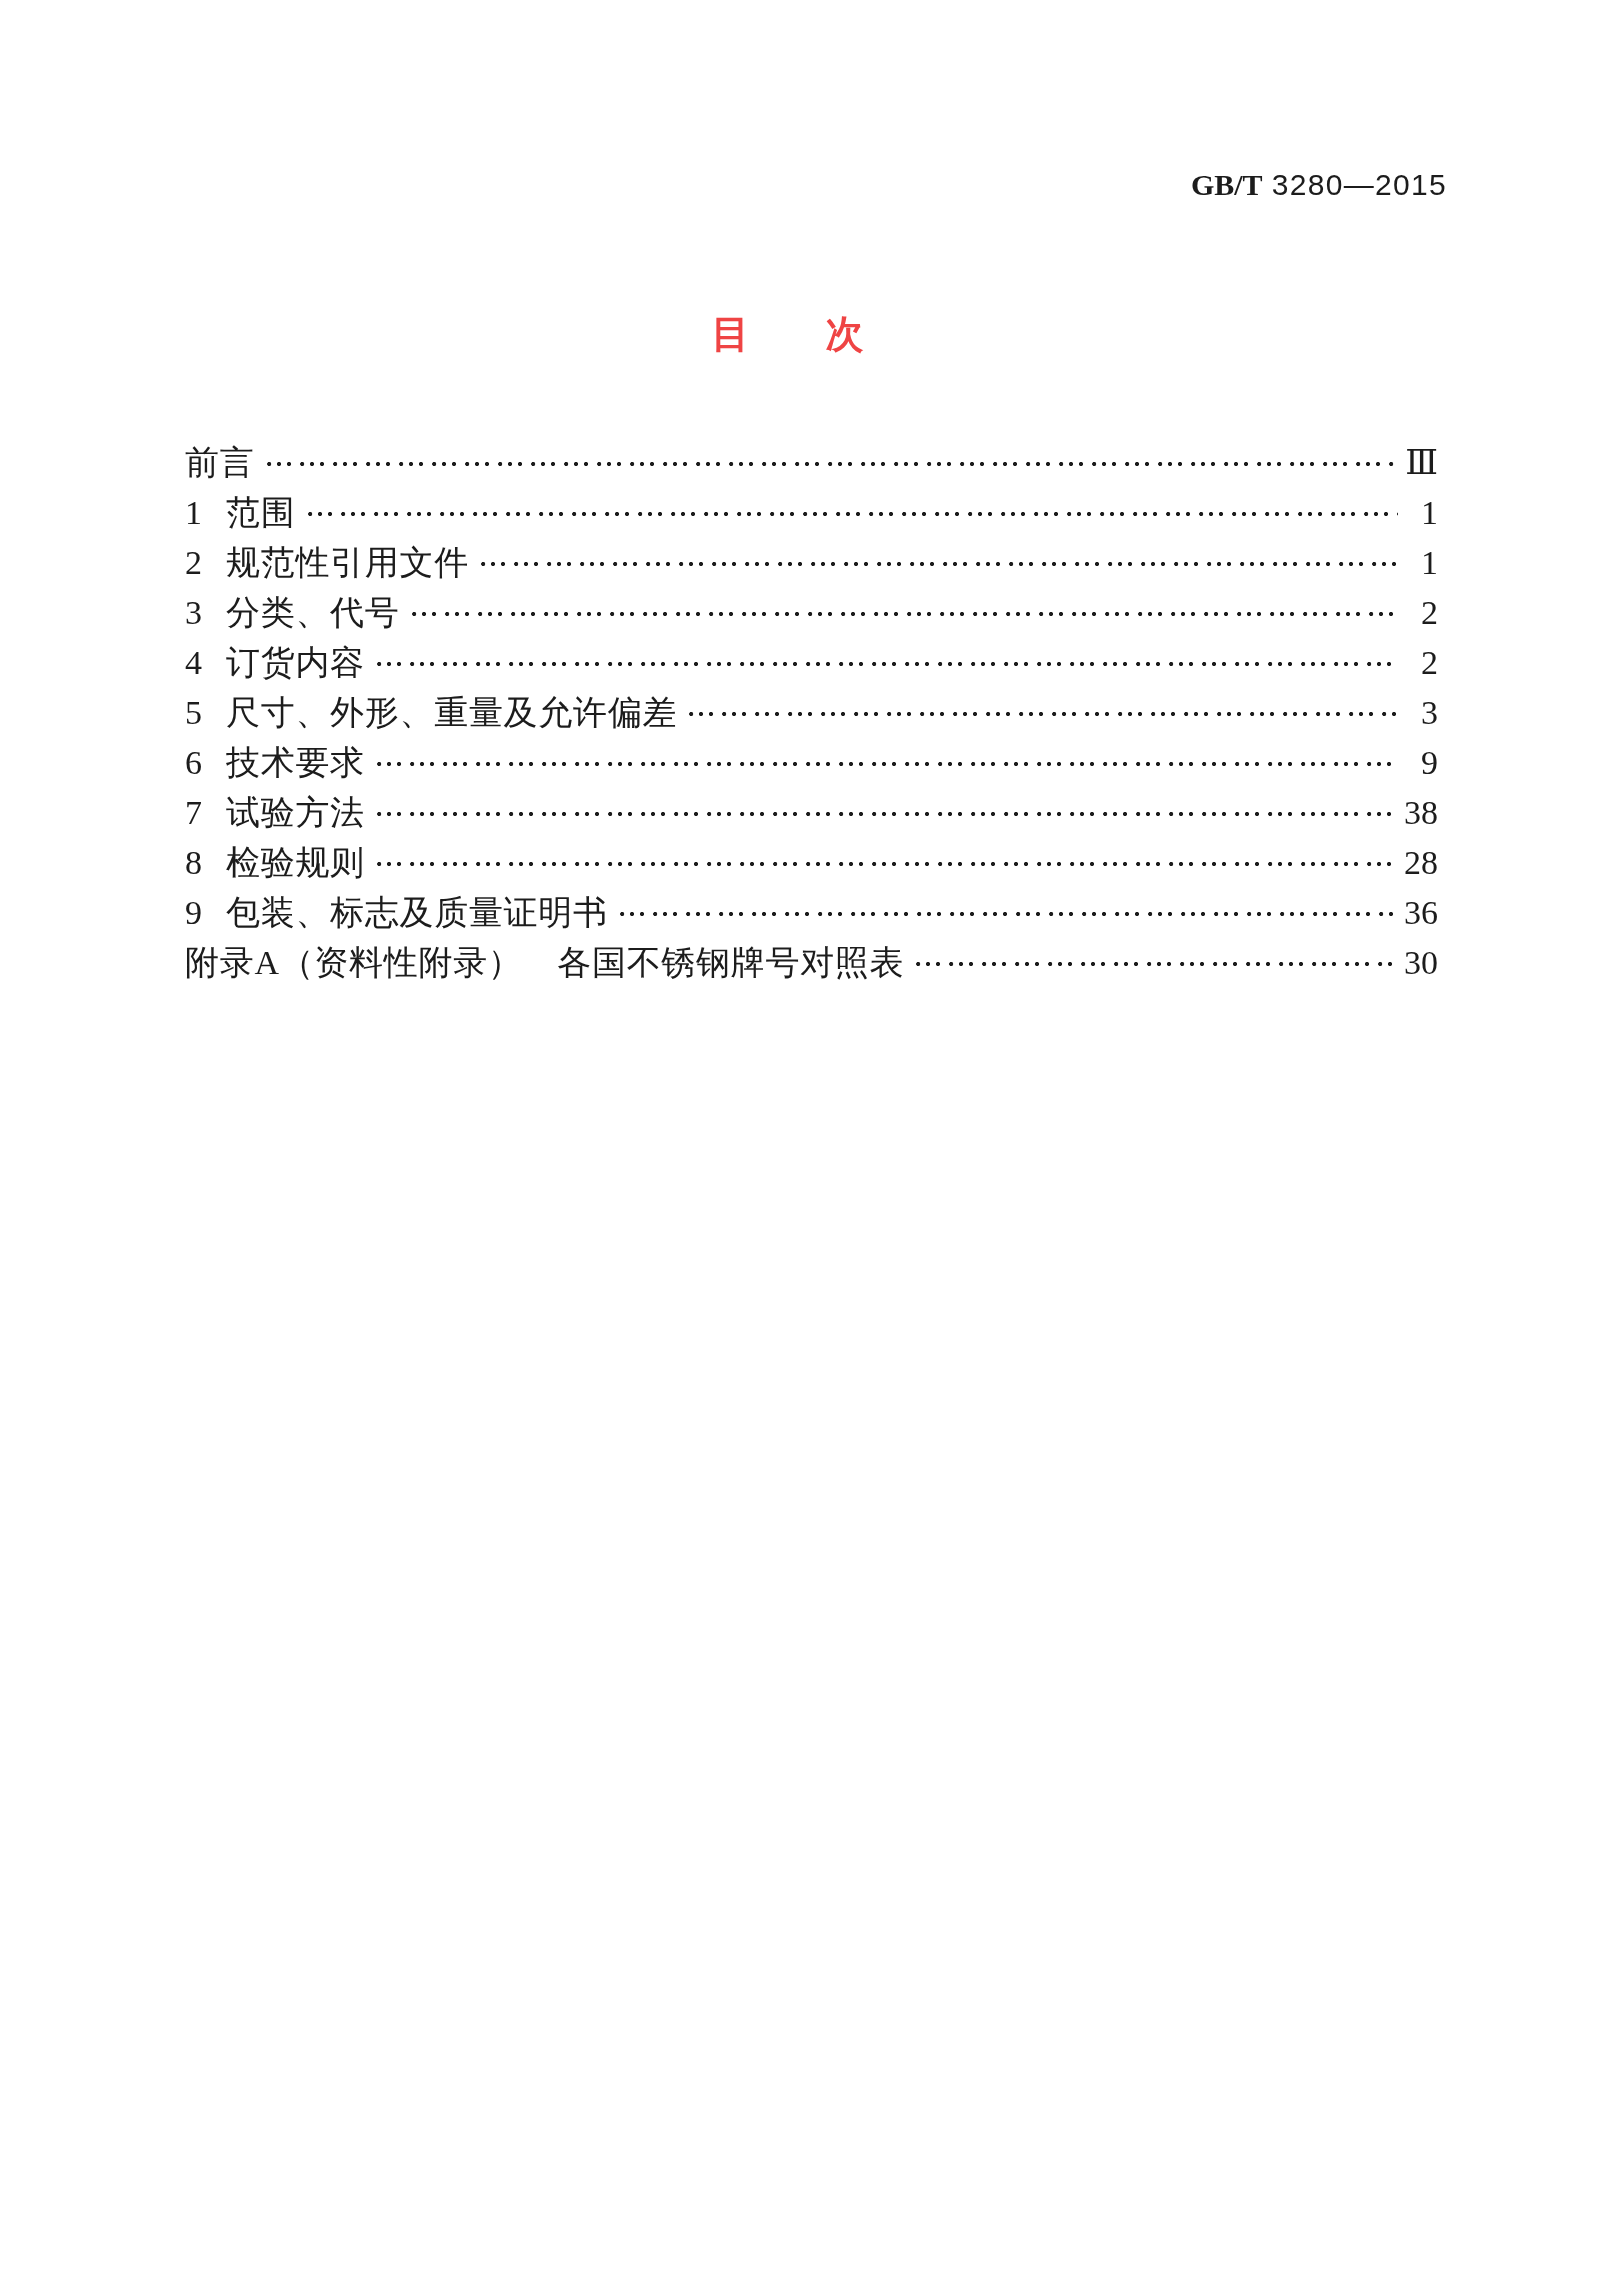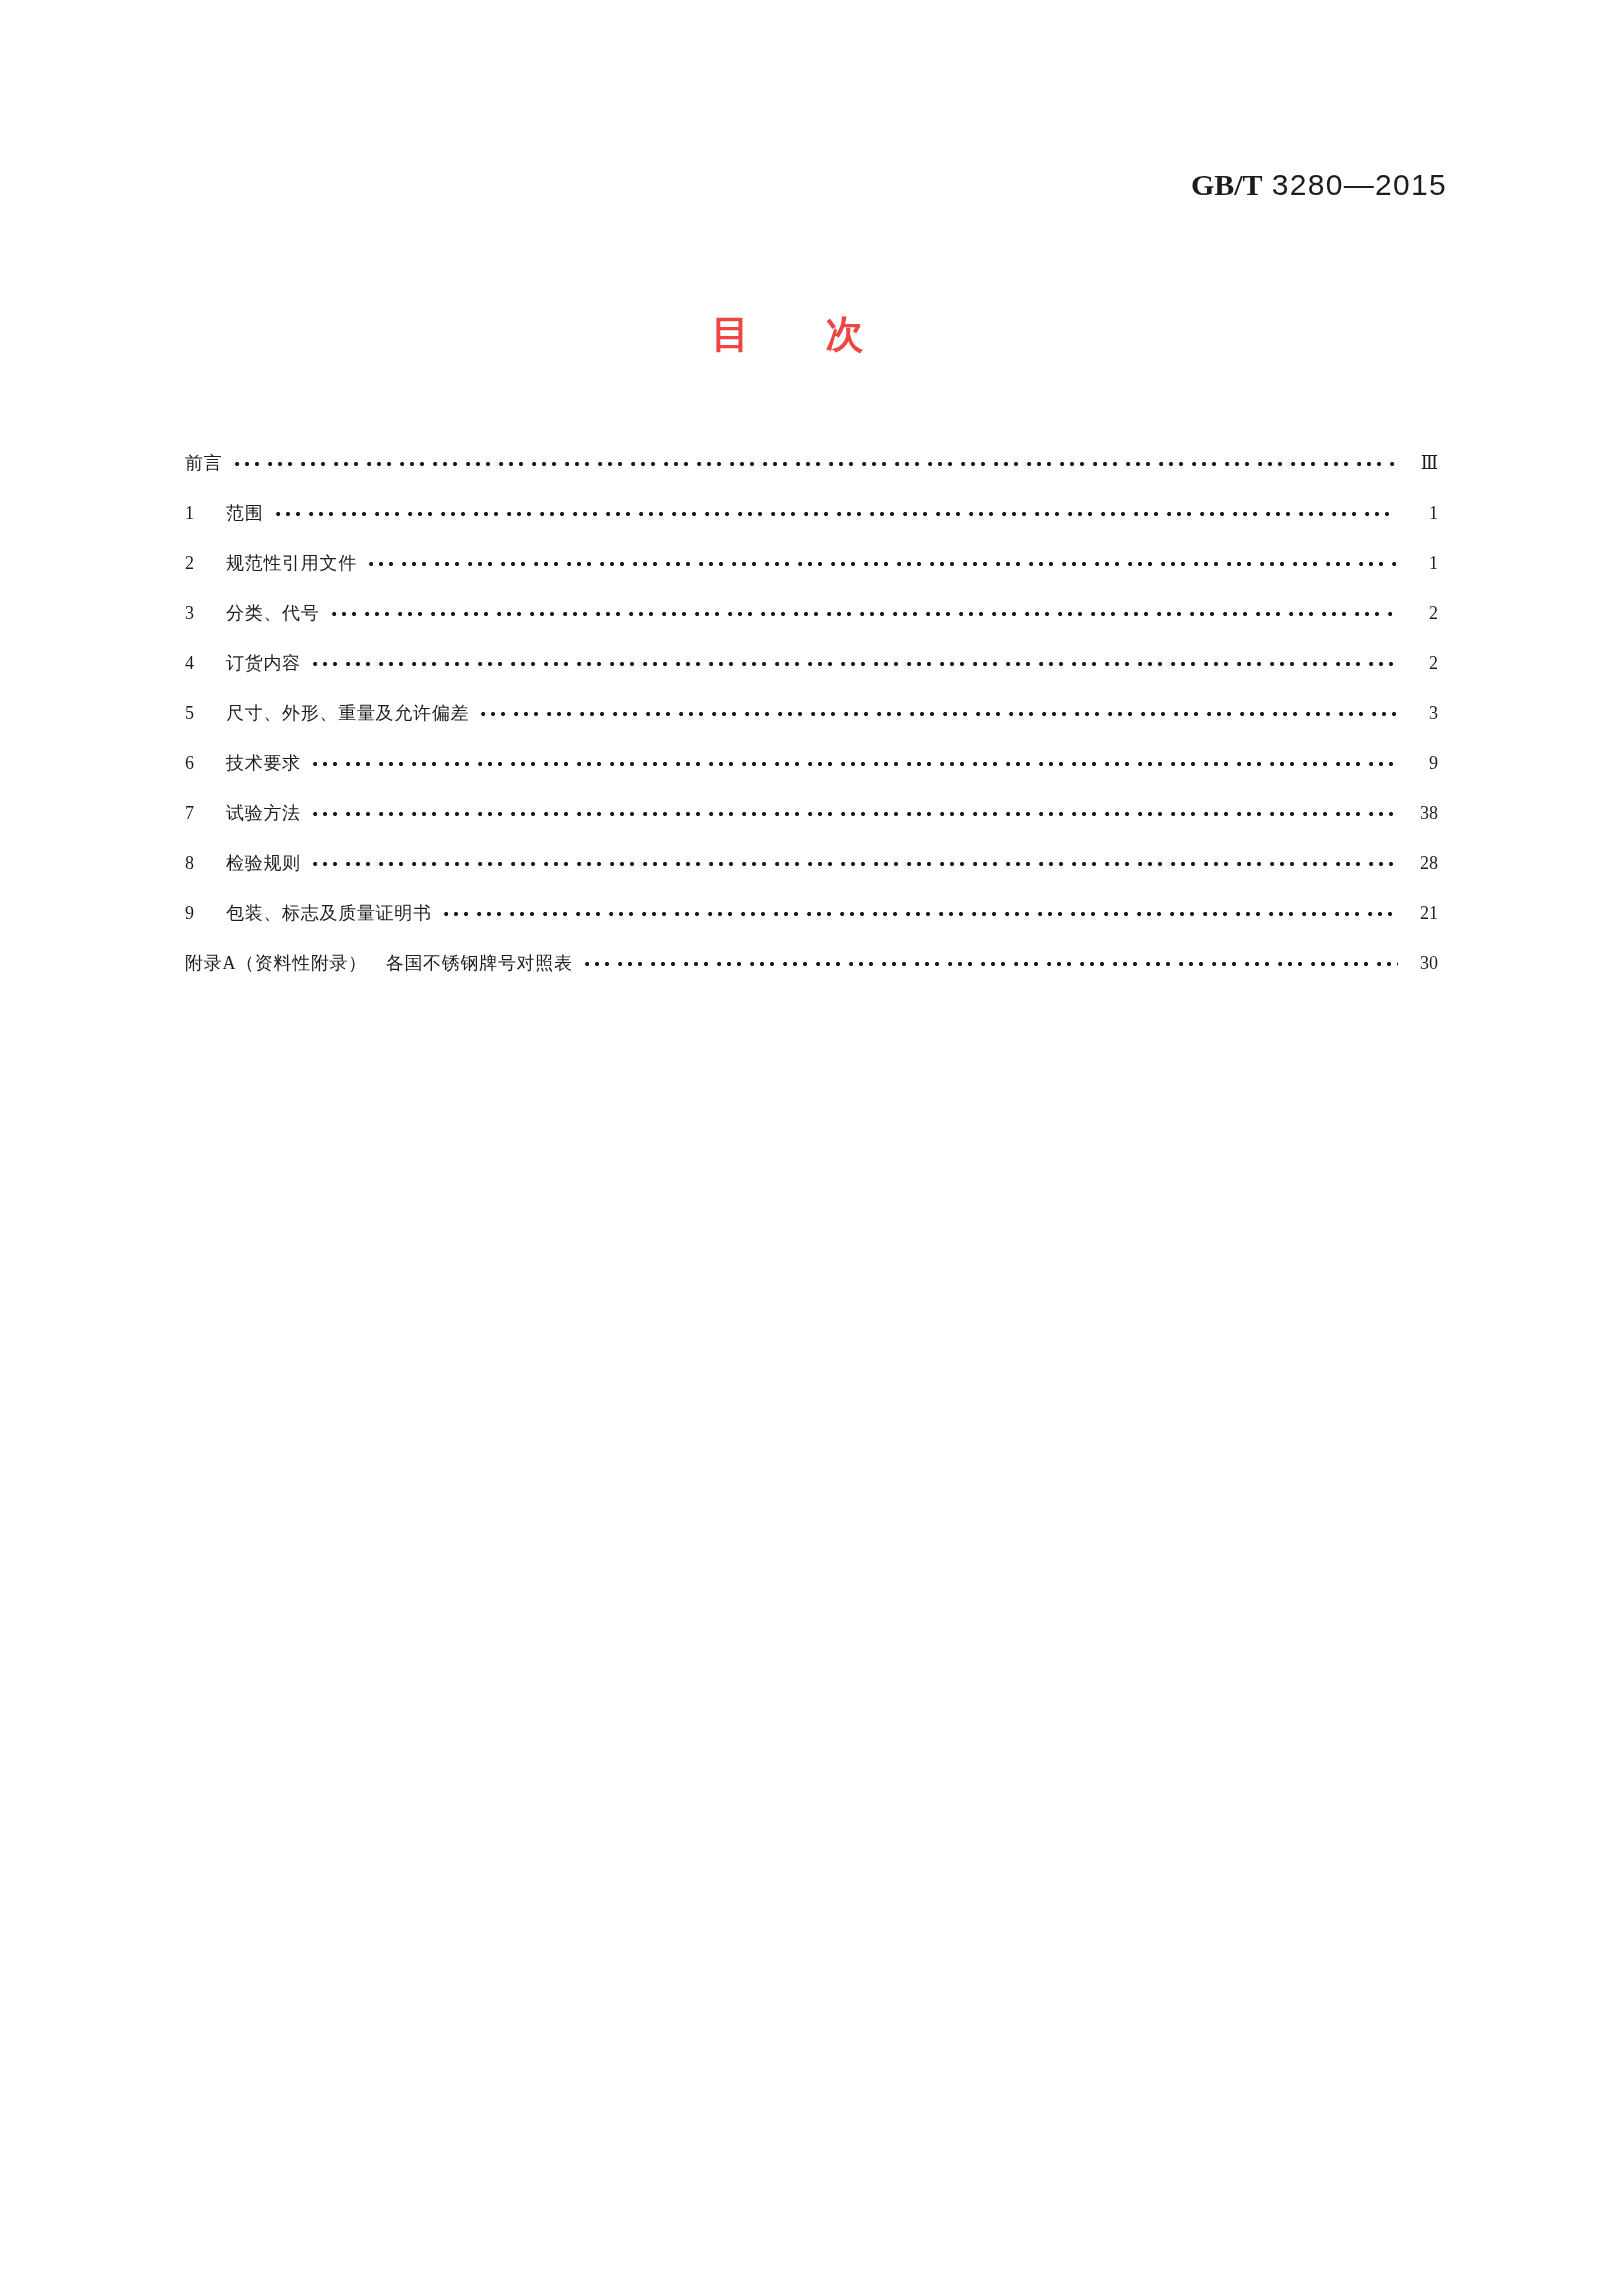--- a/index.html
+++ b/index.html
@@ -56,21 +56,21 @@
   .toc {
     position: absolute;
     left: 185px;
     top: 438px;
     width: 1253px;
   }
   .toc-row {
     display: flex;
     align-items: center;
     height: 50px;
-    font-size: 18px;
+    font-size: 34px;
     line-height: 1;
     white-space: nowrap;
   }
   .toc-row .num {
     flex: 0 0 41px;
     width: 41px;
   }
   .toc-row .label {
     flex: 0 0 auto;
     letter-spacing: 0.7px;
@@ -196,21 +196,21 @@
     <span class="num">8</span>
     <span class="label">检验规则</span>
     <span class="dots"></span>
     <span class="pg">28</span>
   </div>
 
   <div class="toc-row">
     <span class="num">9</span>
     <span class="label">包装、标志及质量证明书</span>
     <span class="dots"></span>
-    <span class="pg">21</span>
+    <span class="pg">36</span>
   </div>
 
   <div class="toc-row">
 
     <span class="label">附录A（资料性附录）　各国不锈钢牌号对照表</span>
     <span class="dots"></span>
     <span class="pg">30</span>
   </div>
 
 

